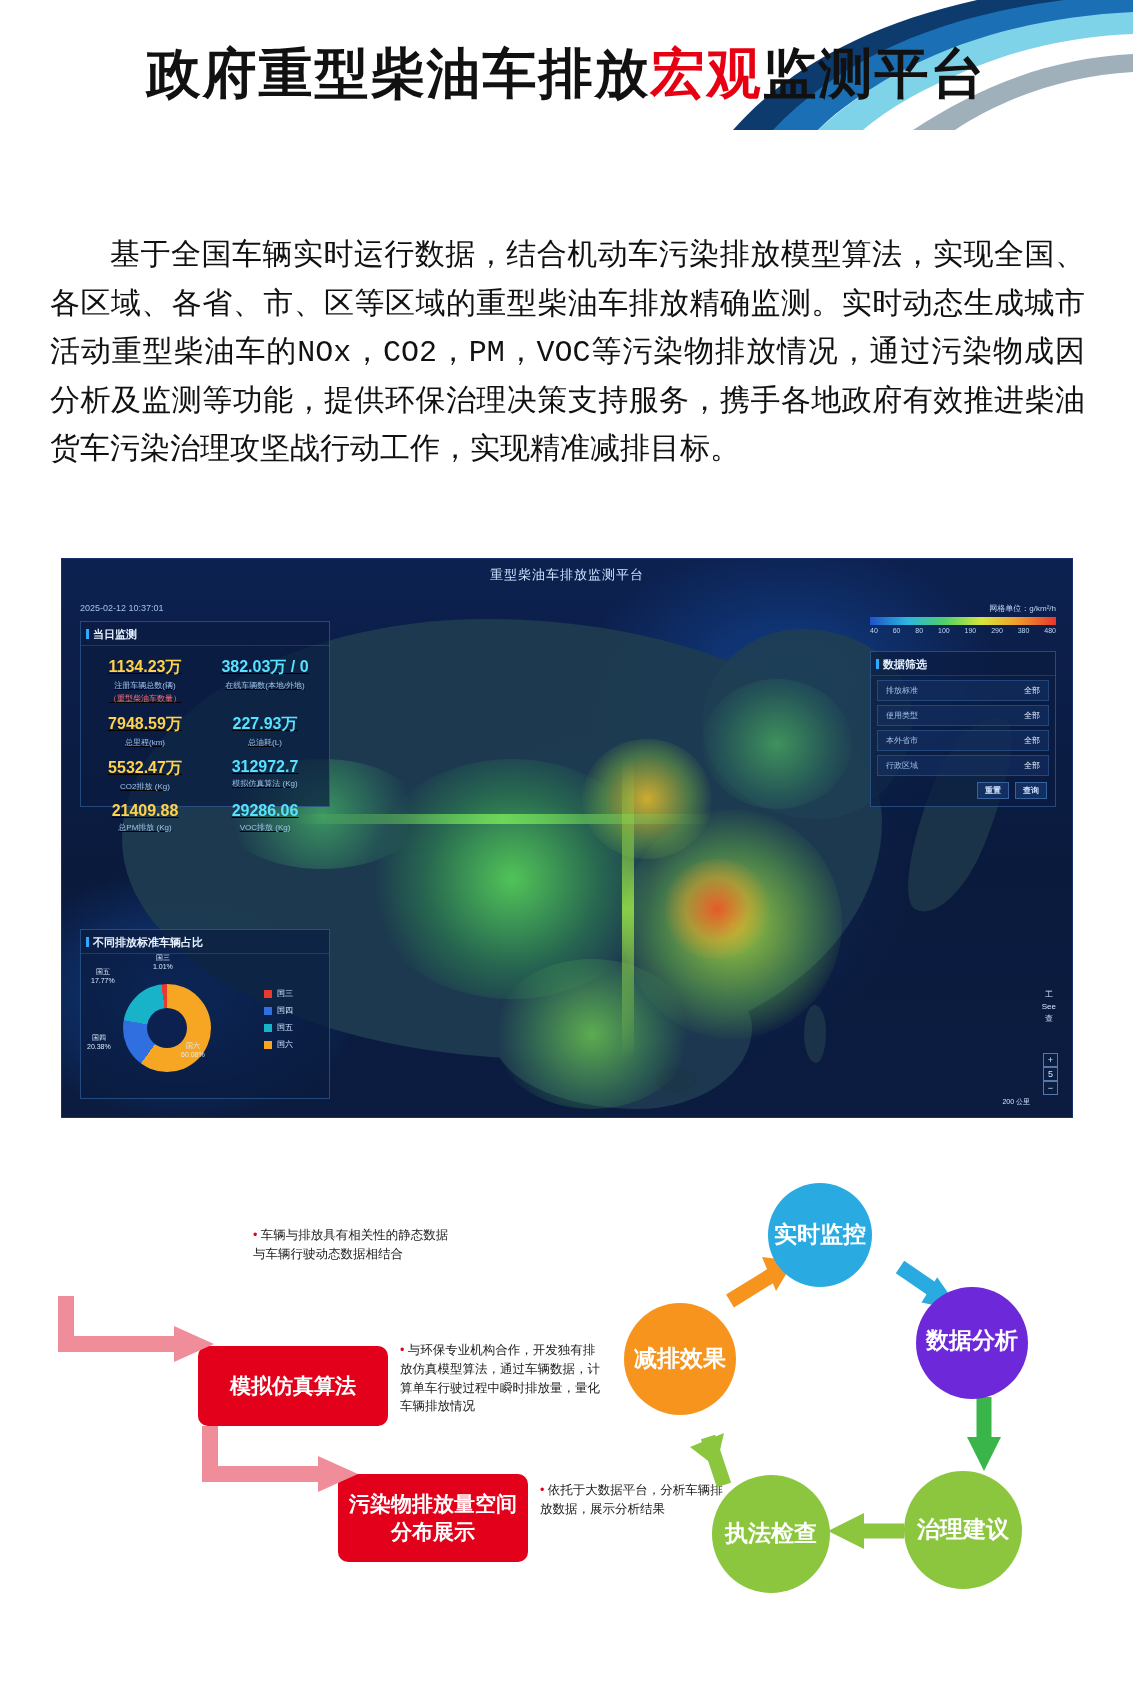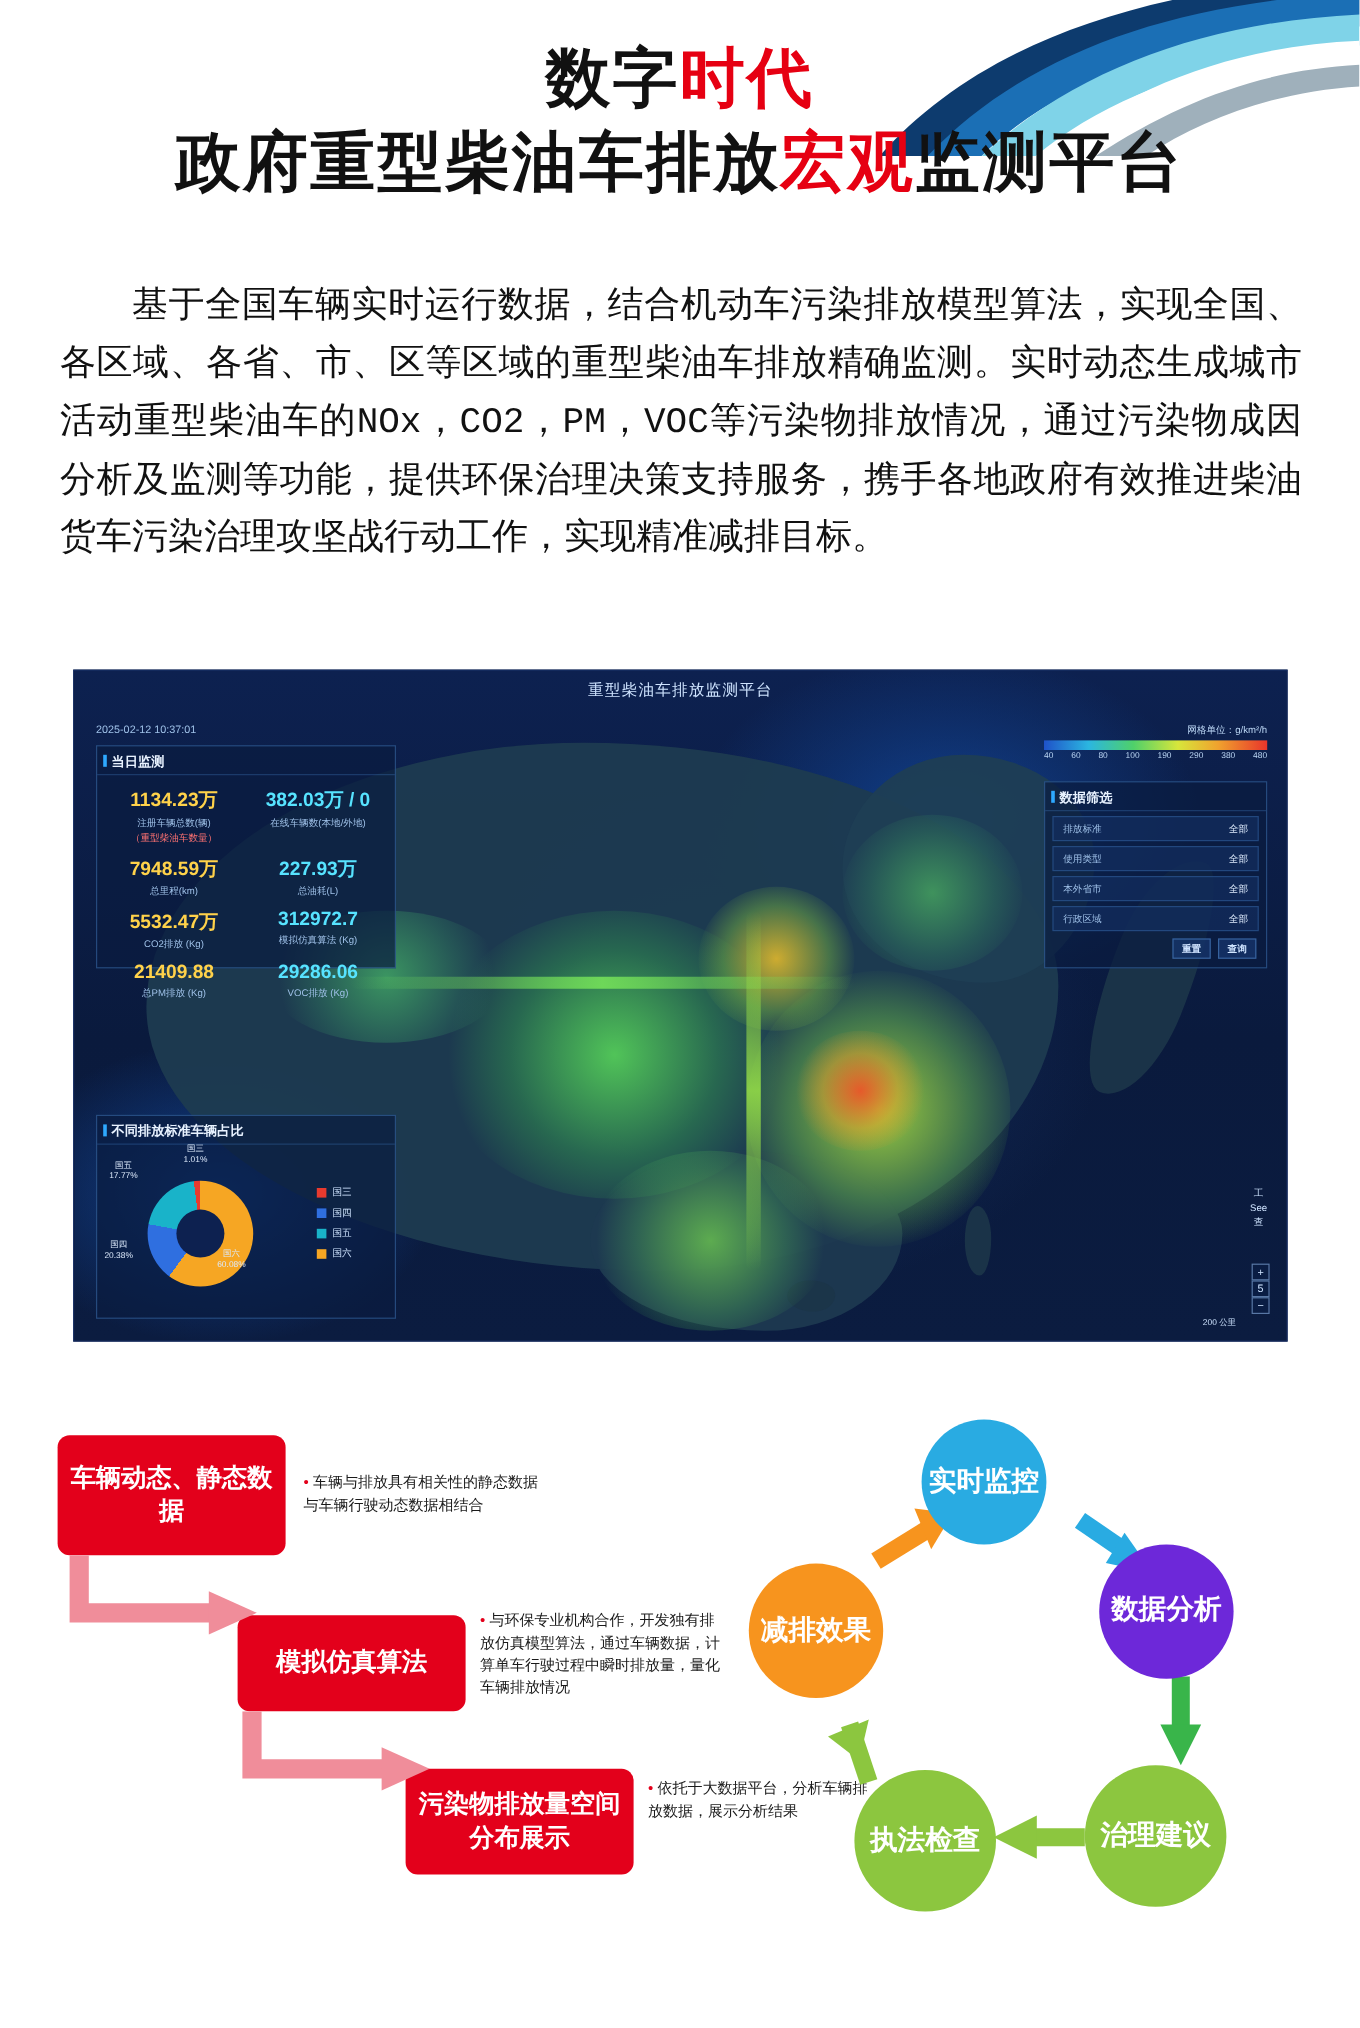--- a/index.html
+++ b/index.html
@@ -101,21 +101,21 @@
     border-bottom: 1px solid rgba(70,130,200,.3);
     position: relative;
   }
   .panel-hd:before {
     content: ""; position: absolute; left: 5px; top: 7px;
     width: 3px; height: 10px; background: #2ea9ff;
   }
   .stat-grid {
     display: flex; flex-wrap: wrap; padding: 6px 4px 8px 4px;
   }
-  .stat { width: 50%; text-align: center; padding: 5px 0; }
+  .stat { width: 50%; text-align: center; padding: 5px 0; text-decoration: underline; }
   .stat .v { color: #ffd24a; font-size: 16px; font-weight: bold; }
   .stat .v.cy { color: #57e3ff; }
   .stat .l { color: #9fc1e8; font-size: 8px; margin-top: 2px; }
   .stat .l.red { color: #ff7272; }
 
   .legend {
     position: absolute; top: 44px; right: 16px; width: 186px;
   }
   .legend .cap { color: #bcd7f5; font-size: 8px; text-align: right; margin-bottom: 3px; }
   .legend .bar {
@@ -211,23 +211,20 @@
   <svg width="520" height="130" viewBox="0 0 520 130">
     <path d="M120,130 C200,40 330,-10 520,-20 L520,12 C340,22 230,62 165,130 Z" fill="#0d3b6e"></path>
     <path d="M160,130 C240,46 360,2 520,-6 L520,22 C370,30 265,70 205,130 Z" fill="#1b6fb5"></path>
     <path d="M205,130 C285,56 395,18 520,12 L520,38 C405,44 310,80 250,130 Z" fill="#7fd3e8"></path>
     <path d="M255,130 C330,70 420,38 520,34 L520,56 C430,60 350,88 298,130 Z" fill="#ffffff"></path>
     <path d="M300,130 C370,84 440,58 520,54 L520,72 C452,76 390,98 342,130 Z" fill="#9fb0bb"></path>
   </svg>
 </div>
 
 <div class="title-block">
-  <div class="title-line1">
-    <span>数字</span><span class="hl">时代</span>
-  </div>
   <div class="title-line2">
     <span>政府重型柴油车排放</span><span class="hl">宏观</span><span>监测平台</span>
   </div>
 </div>
 
 <div class="para">基于全国车辆实时运行数据，结合机动车污染排放模型算法，实现全国、各区域、各省、市、区等区域的重型柴油车排放精确监测。实时动态生成城市活动重型柴油车的NOx，CO2，PM，VOC等污染物排放情况，通过污染物成因分析及监测等功能，提供环保治理决策支持服务，携手各地政府有效推进柴油货车污染治理攻坚战行动工作，实现精准减排目标。</div>
 
 <div class="dash">
   <div class="dash-map"></div>
 
@@ -375,21 +372,20 @@
   </div>
   <div class="map-ctl">
     <div>+</div>
     <div>5</div>
     <div>−</div>
   </div>
   <div class="scale-bar">200 公里</div>
 </div>
 
 <div class="flow">
-  <div class="fbox" style="left:0px;top:10px;width:190px;height:100px;">车辆动态、静态数据</div>
   <div class="fnote" style="left:205px;top:40px;width:200px;">车辆与排放具有相关性的静态数据与车辆行驶动态数据相结合</div>
 
   <div class="fbox" style="left:150px;top:160px;width:190px;height:80px;">模拟仿真算法</div>
   <div class="fnote" style="left:352px;top:155px;width:200px;">与环保专业机构合作，开发独有排放仿真模型算法，通过车辆数据，计算单车行驶过程中瞬时排放量，量化车辆排放情况</div>
 
   <div class="fbox" style="left:290px;top:288px;width:190px;height:88px;">污染物排放量空间分布展示</div>
   <div class="fnote" style="left:492px;top:295px;width:190px;">依托于大数据平台，分析车辆排放数据，展示分析结果</div>
 
   <svg class="farrow" style="left:8px;top:110px;" width="180" height="80" viewBox="0 0 180 80">
     <path d="M10,0 L10,48 L120,48" stroke="#f08d9a" stroke-width="16" fill="none"></path>

